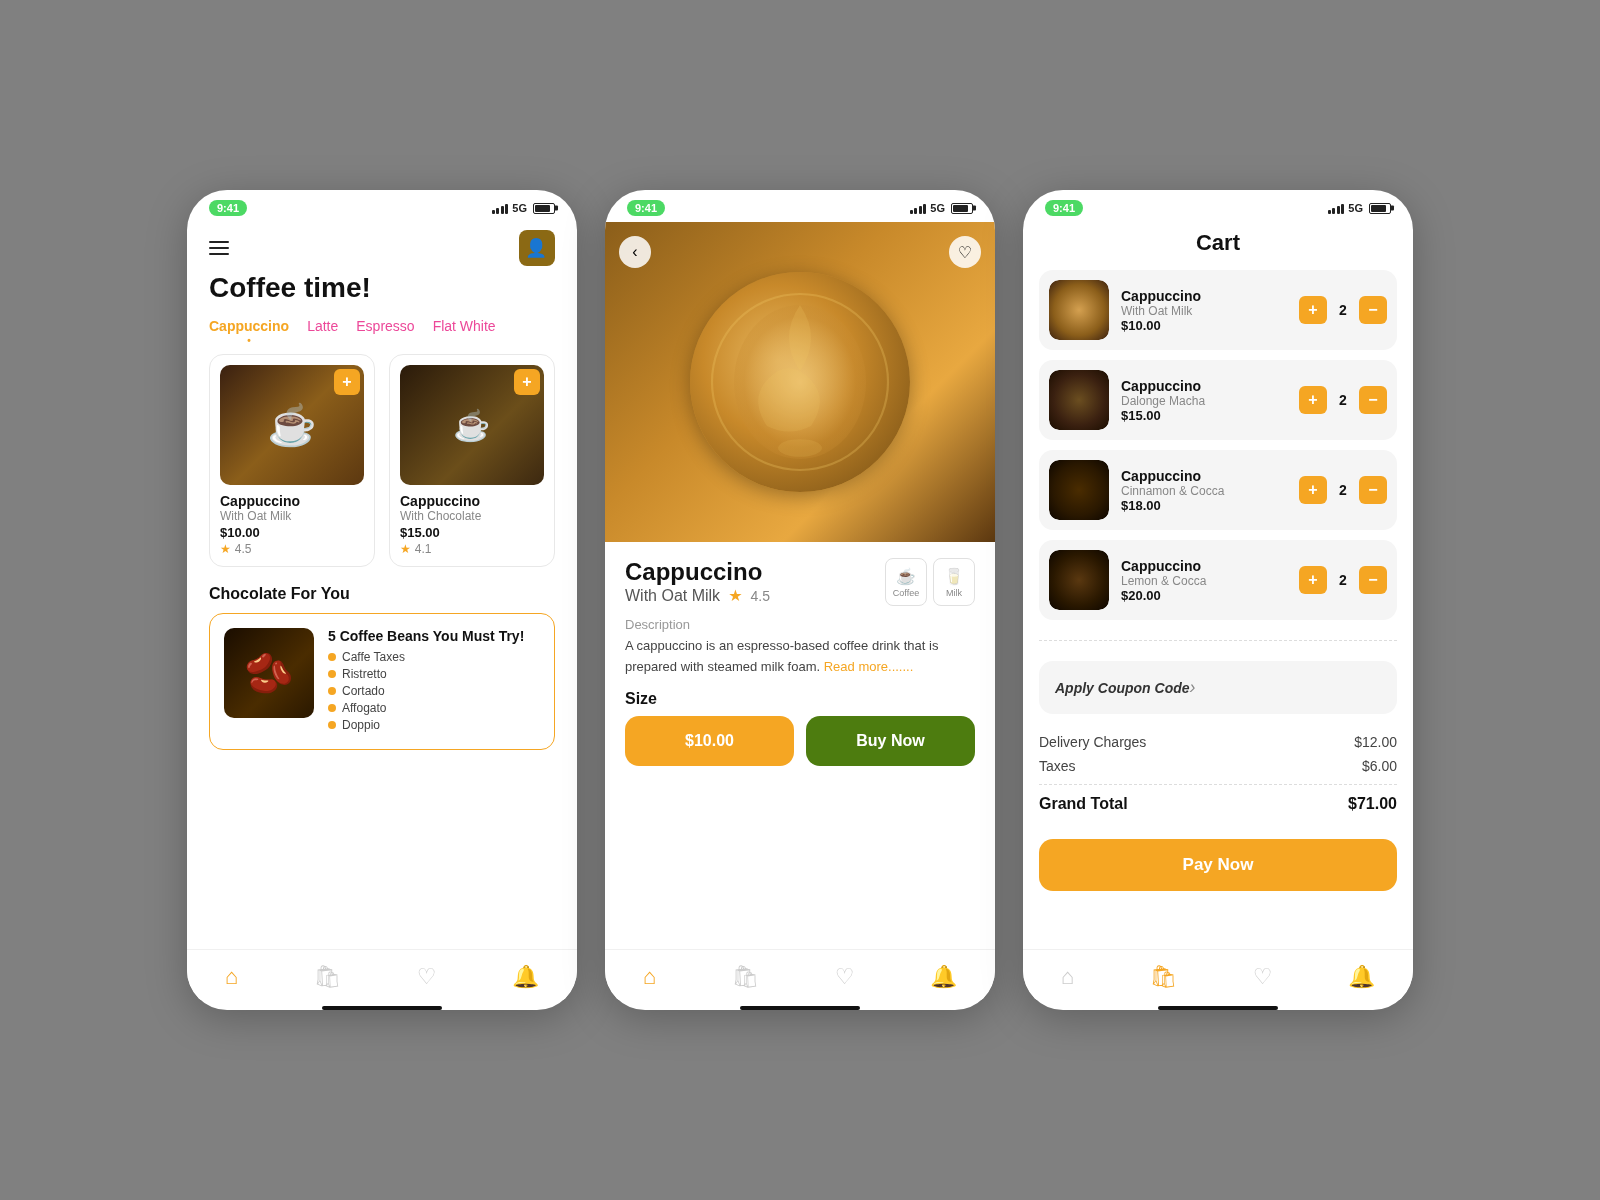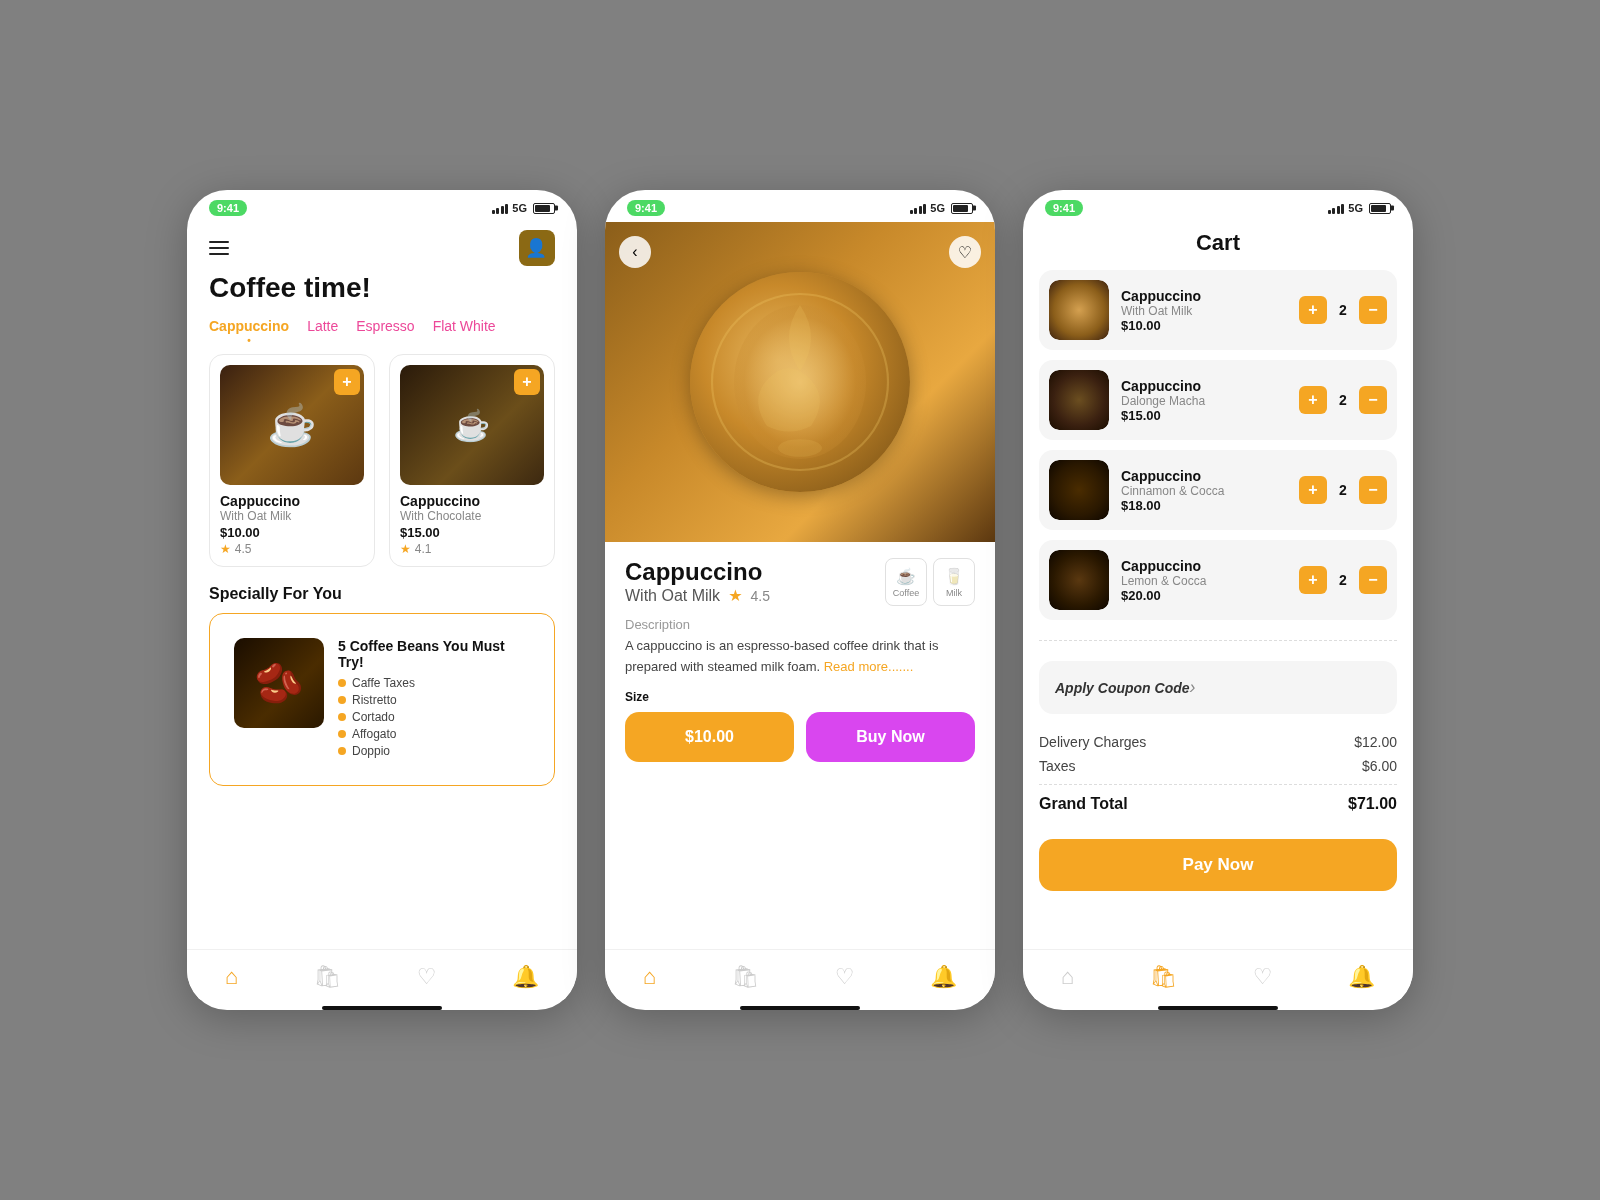--- a/index.html
+++ b/index.html
@@ -237,21 +237,21 @@
     .star { color: #f5a623; }
     .section-title {
       font-size: 16px;
       font-weight: 700;
       color: #111;
       margin-bottom: 10px;
     }
     .special-card {
       border: 1.5px solid #f5a623;
       border-radius: 14px;
-      padding: 24px;
+      padding: 14px;
       display: flex;
       gap: 14px;
       align-items: flex-start;
       margin-bottom: 18px;
     }
     .special-img {
       width: 90px;
       height: 90px;
       border-radius: 10px;
       flex-shrink: 0;
@@ -409,21 +409,21 @@
     }
     .desc-text {
       font-size: 13px;
       color: #444;
       line-height: 1.6;
     }
     .desc-text .read-more {
       color: #f5a623;
     }
     .size-label {
-      font-size: 12px;
+      font-size: 16px;
       font-weight: 700;
       color: #111;
       margin: 12px 0 8px;
     }
     .size-options {
       display: flex;
       gap: 10px;
       margin-bottom: 18px;
     }
     .size-btn {
@@ -456,21 +456,21 @@
       border: none;
       border-radius: 14px;
       padding: 16px;
       font-size: 16px;
       font-weight: 700;
       cursor: pointer;
       text-align: center;
     }
     .buy-btn {
       flex: 1;
-      background: #d946ef;
+      background: #4d7c0f;
       color: #fff;
       border: none;
       border-radius: 14px;
       padding: 16px;
       font-size: 16px;
       font-weight: 700;
       cursor: pointer;
       text-align: center;
     }
 
@@ -730,21 +730,21 @@
           <div class="product-name">Cappuccino</div>
           <div class="product-sub">With Chocolate</div>
           <div class="product-price">$15.00</div>
           <div class="rating">
             <span class="star">★</span>
             <span>4.1</span>
           </div>
         </div>
       </div>
 
-      <div class="section-title">Specially For You</div>
+      <div class="section-title">Chocolate For You</div>
       <div class="special-card">
         <div class="special-img">
           <div class="img-coffee-beans" style="width:90px;height:90px;"></div>
         </div>
         <div class="special-info">
           <div class="special-title">5 Coffee Beans You Must Try!</div>
           <div class="coffee-list-item">
               <div class="dot-orange"></div>
               <span>Caffe Taxes</span>
             </div>

